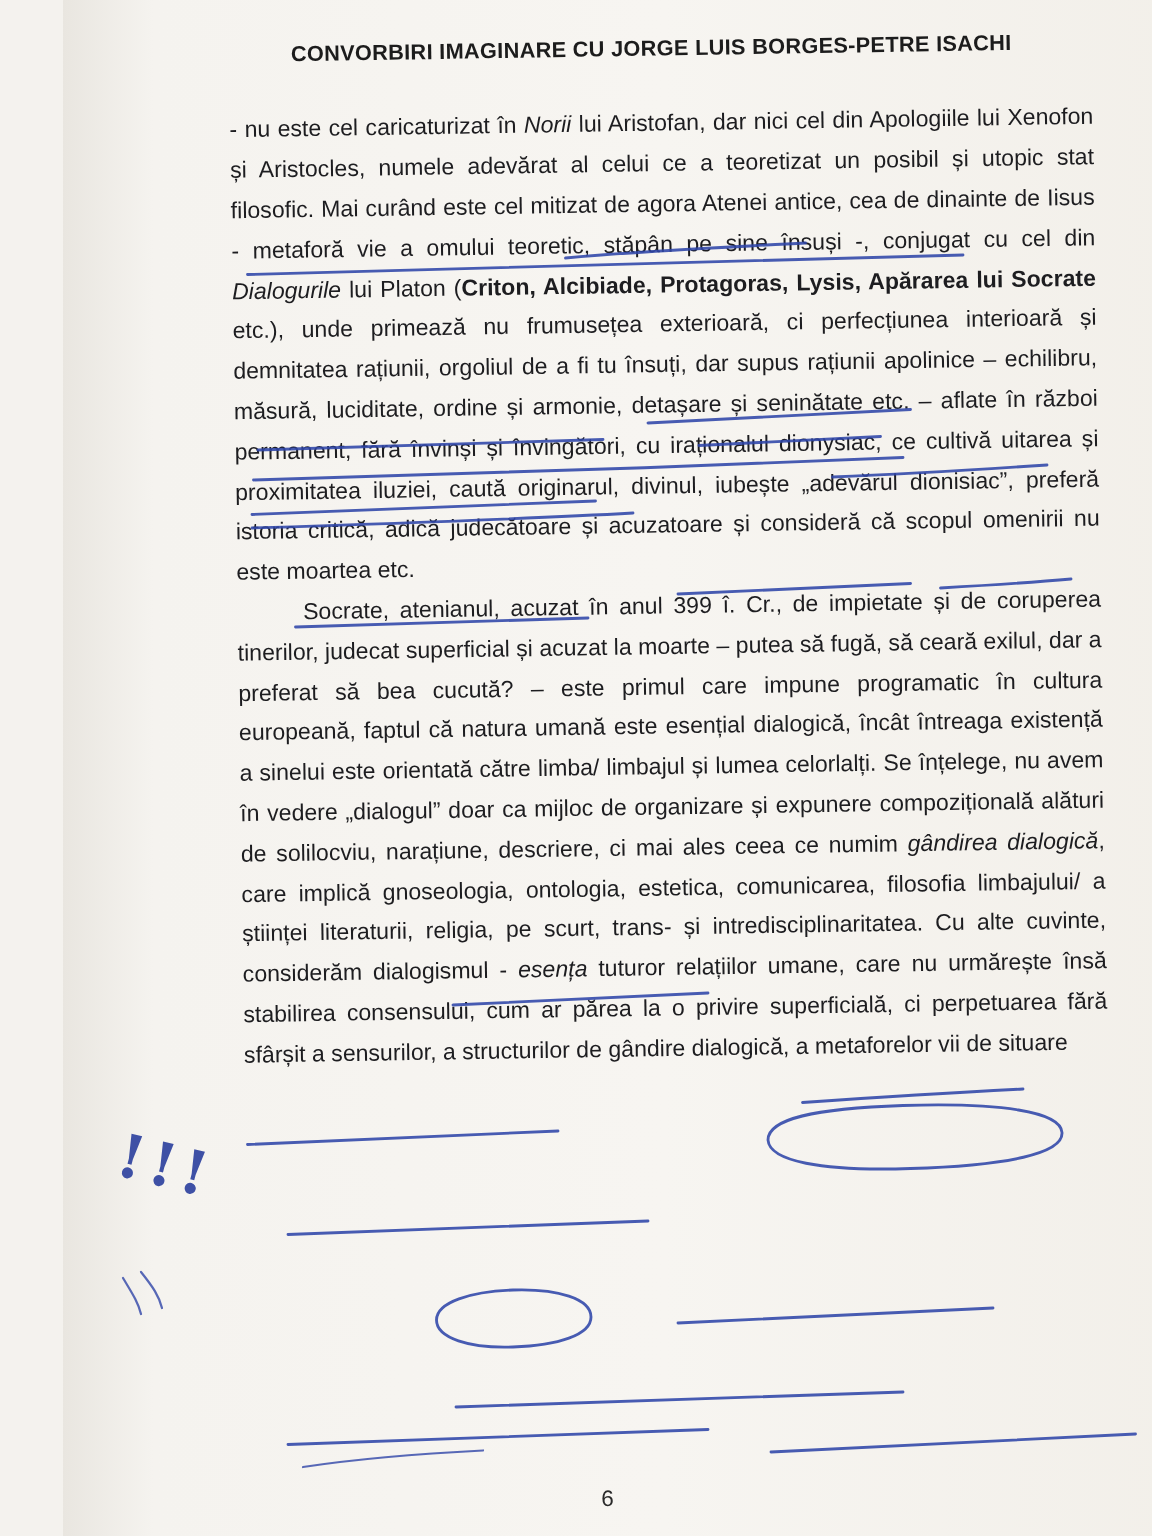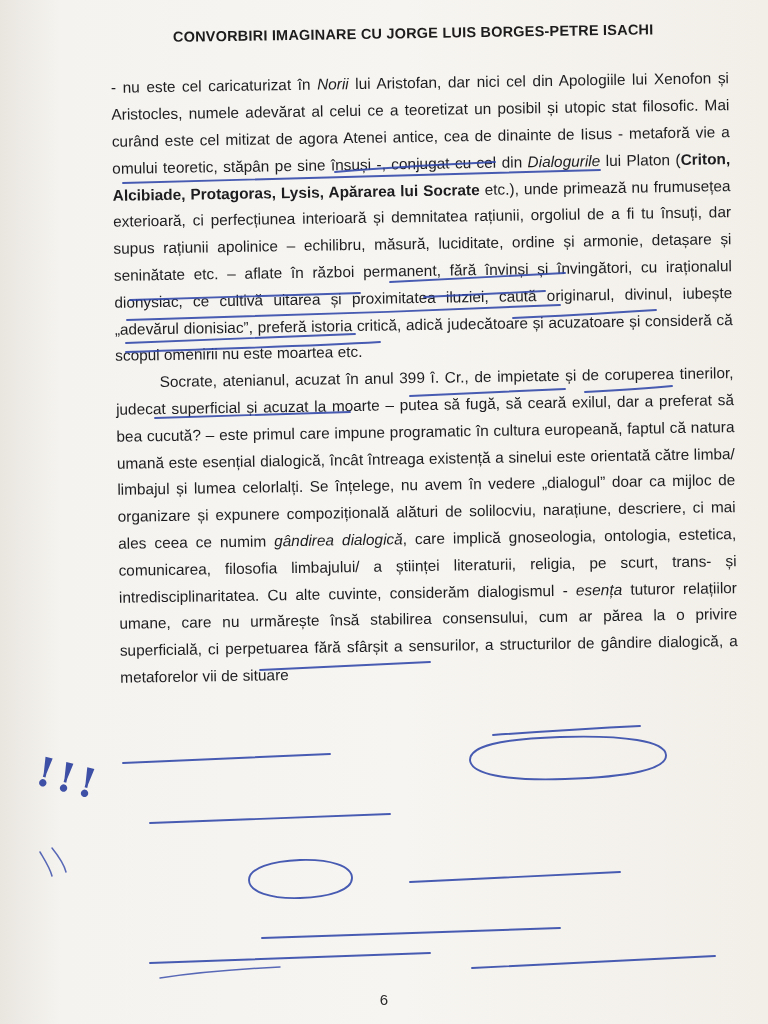--- a/index.html
+++ b/index.html
@@ -11,20 +11,21 @@
     height: 1024px;
     background: #f4f2ee;
     font-family: "Liberation Sans", sans-serif;
     overflow: hidden;
     position: relative;
   }
   .page {
     position: absolute;
     inset: 0;
     background: linear-gradient(90deg, #e9e6e0 0px, #f5f3ef 60px, #f7f5f1 400px, #f2efe9 768px);
+    margin-left: 42px;
   }
   .page-inner {
     position: absolute;
     left: 110px;
     right: 40px;
     top: 22px;
     bottom: 20px;
   }
   .doc-title {
     font-weight: bold;

